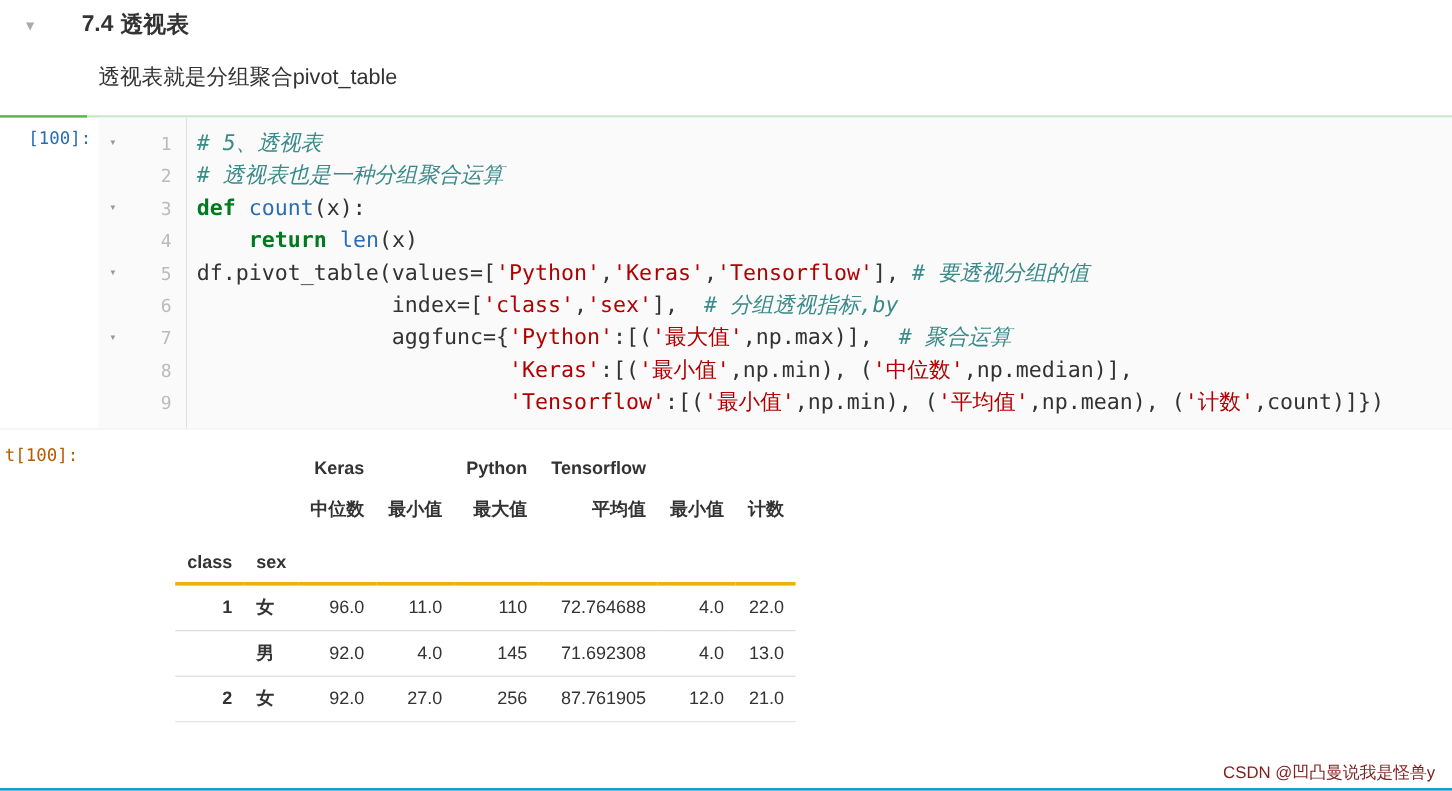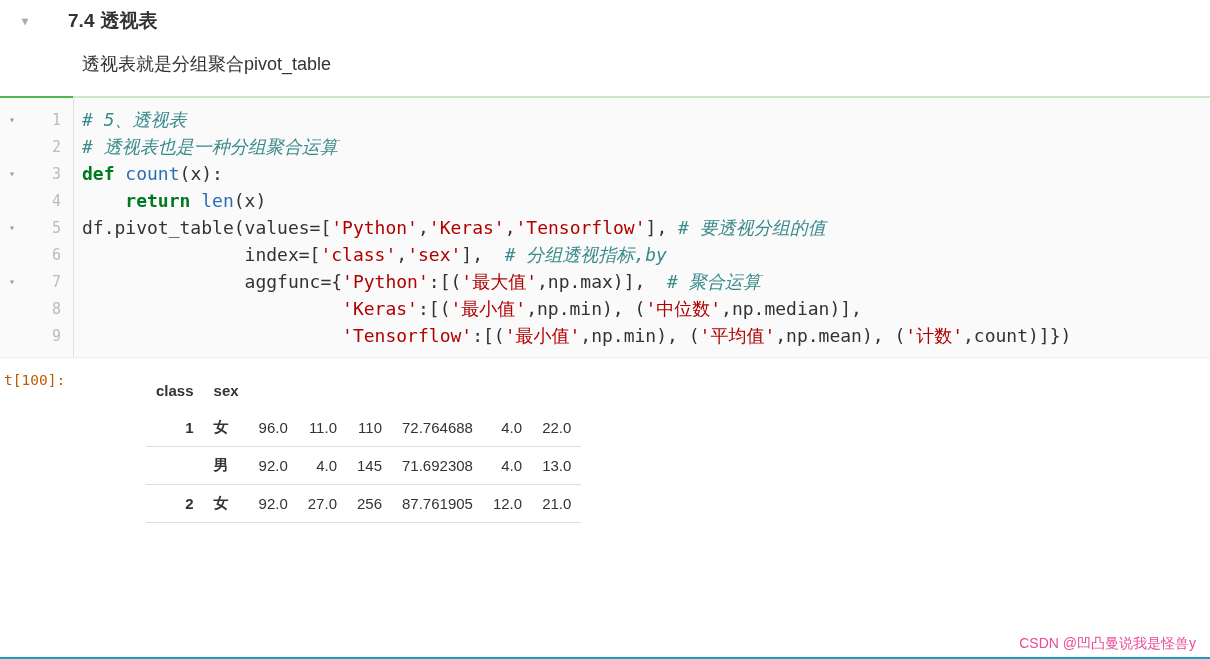--- a/index.html
+++ b/index.html
@@ -144,21 +144,21 @@
     text-align: right;
   }
   table.pivot tbody th.sex {
     font-weight: 700;
     text-align: left;
   }
   .watermark {
     position: fixed;
     right: 14px;
     bottom: 6px;
-    color: #ec4899;
+    color: #7f1d1d;
     font-size: 14px;
   }
   .bottom-bar {
     position: fixed;
     left: 0; bottom: 0;
     width: 1210px;
     height: 2px;
     background: linear-gradient(#1aa0c8,#1aa0c8);
   }
 </style>
@@ -171,20 +171,21 @@
   <span style="margin-left:6px">透视表</span>
 </div>
 
 <div class="md-cell">
   <span>透视表就是分组聚合pivot_table</span>
 </div>
 
 <hr class="hr-green">
 
 <div class="code-cell">
+  <div class="prompt-col">[100]:</div>
   <div class="gutter-col" id="gutter">
       <div class="gutter-row">
         <span class="gutter-fold">▾</span>
         <span class="gutter-ln">1</span>
       </div>
       <div class="gutter-row">
         <span class="gutter-fold"></span>
         <span class="gutter-ln">2</span>
       </div>
       <div class="gutter-row">
@@ -217,20 +218,40 @@
       </div>
     </div>
   <div class="code-main" id="codebody"><div><span class="c-comment"># 5、透视表</span></div><div><span class="c-comment"># 透视表也是一种分组聚合运算</span></div><div><span class="c-kw">def</span> <span class="c-fn">count</span><span class="c-id">(x):</span></div><div>    <span class="c-kw">return</span> <span class="c-fn">len</span><span class="c-id">(x)</span></div><div><span class="c-id">df.pivot_table(values=[</span><span class="c-str">'Python'</span><span class="c-id">,</span><span class="c-str">'Keras'</span><span class="c-id">,</span><span class="c-str">'Tensorflow'</span><span class="c-id">], </span><span class="c-comment"># 要透视分组的值</span></div><div><span class="c-id">               index=[</span><span class="c-str">'class'</span><span class="c-id">,</span><span class="c-str">'sex'</span><span class="c-id">],  </span><span class="c-comment"># 分组透视指标,by</span></div><div><span class="c-id">               aggfunc={</span><span class="c-str">'Python'</span><span class="c-id">:[(</span><span class="c-str">'最大值'</span><span class="c-id">,np.max)],  </span><span class="c-comment"># 聚合运算</span></div><div><span class="c-id">                        </span><span class="c-str">'Keras'</span><span class="c-id">:[(</span><span class="c-str">'最小值'</span><span class="c-id">,np.min), (</span><span class="c-str">'中位数'</span><span class="c-id">,np.median)],</span></div><div><span class="c-id">                        </span><span class="c-str">'Tensorflow'</span><span class="c-id">:[(</span><span class="c-str">'最小值'</span><span class="c-id">,np.min), (</span><span class="c-str">'平均值'</span><span class="c-id">,np.mean), (</span><span class="c-str">'计数'</span><span class="c-id">,count)]})</span></div></div>
 </div>
 
 <div class="output-area">
   <div class="out-prompt">t[100]:</div>
   <div class="pivot-wrap">
     <table class="pivot">
       <thead id="pivot-head">
+          <tr>
+            <th></th>
+            <th></th>
+            <th>Keras</th>
+            <th></th>
+            <th>Python</th>
+            <th style="text-align: left;">Tensorflow</th>
+            <th></th>
+            <th></th>
+          </tr>
+          <tr>
+            <th></th>
+            <th></th>
+            <th>中位数</th>
+            <th>最小值</th>
+            <th>最大值</th>
+            <th>平均值</th>
+            <th>最小值</th>
+            <th>计数</th>
+          </tr>
           <tr>
             <th style="text-align: left;">class</th>
             <th style="text-align: center;">sex</th>
             <th></th>
             <th></th>
             <th></th>
             <th></th>
             <th></th>
             <th></th>
           </tr>

